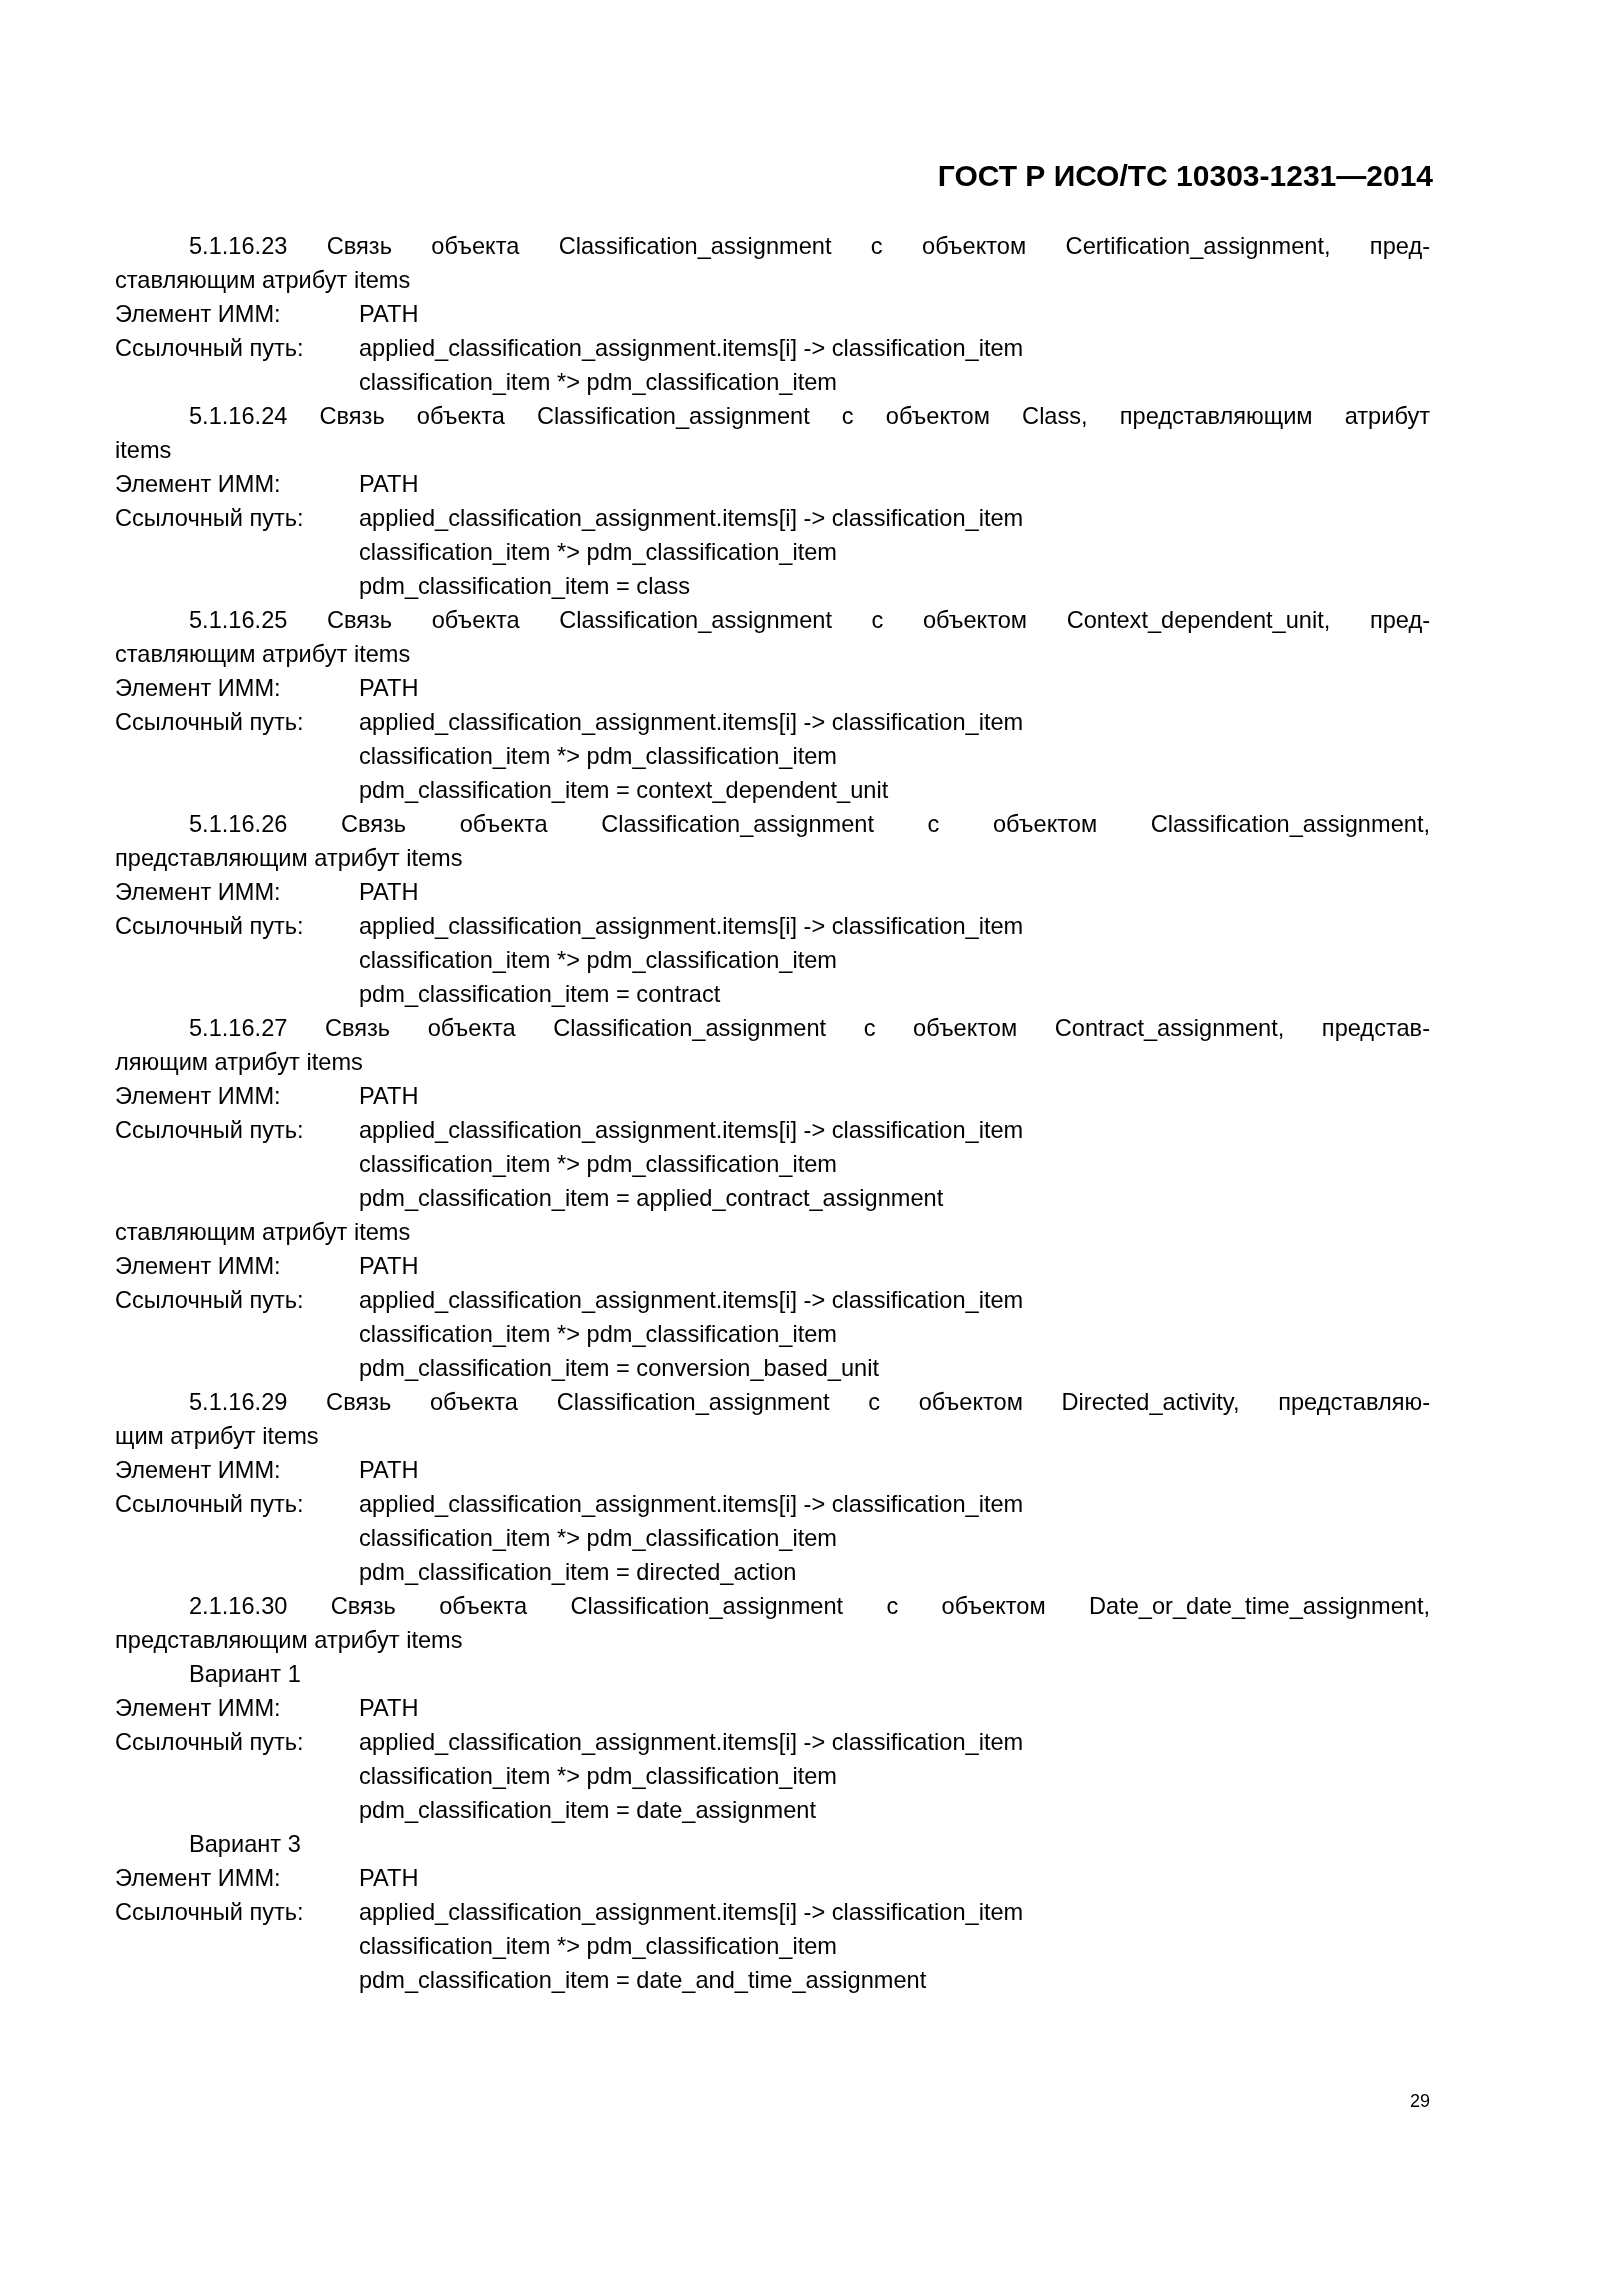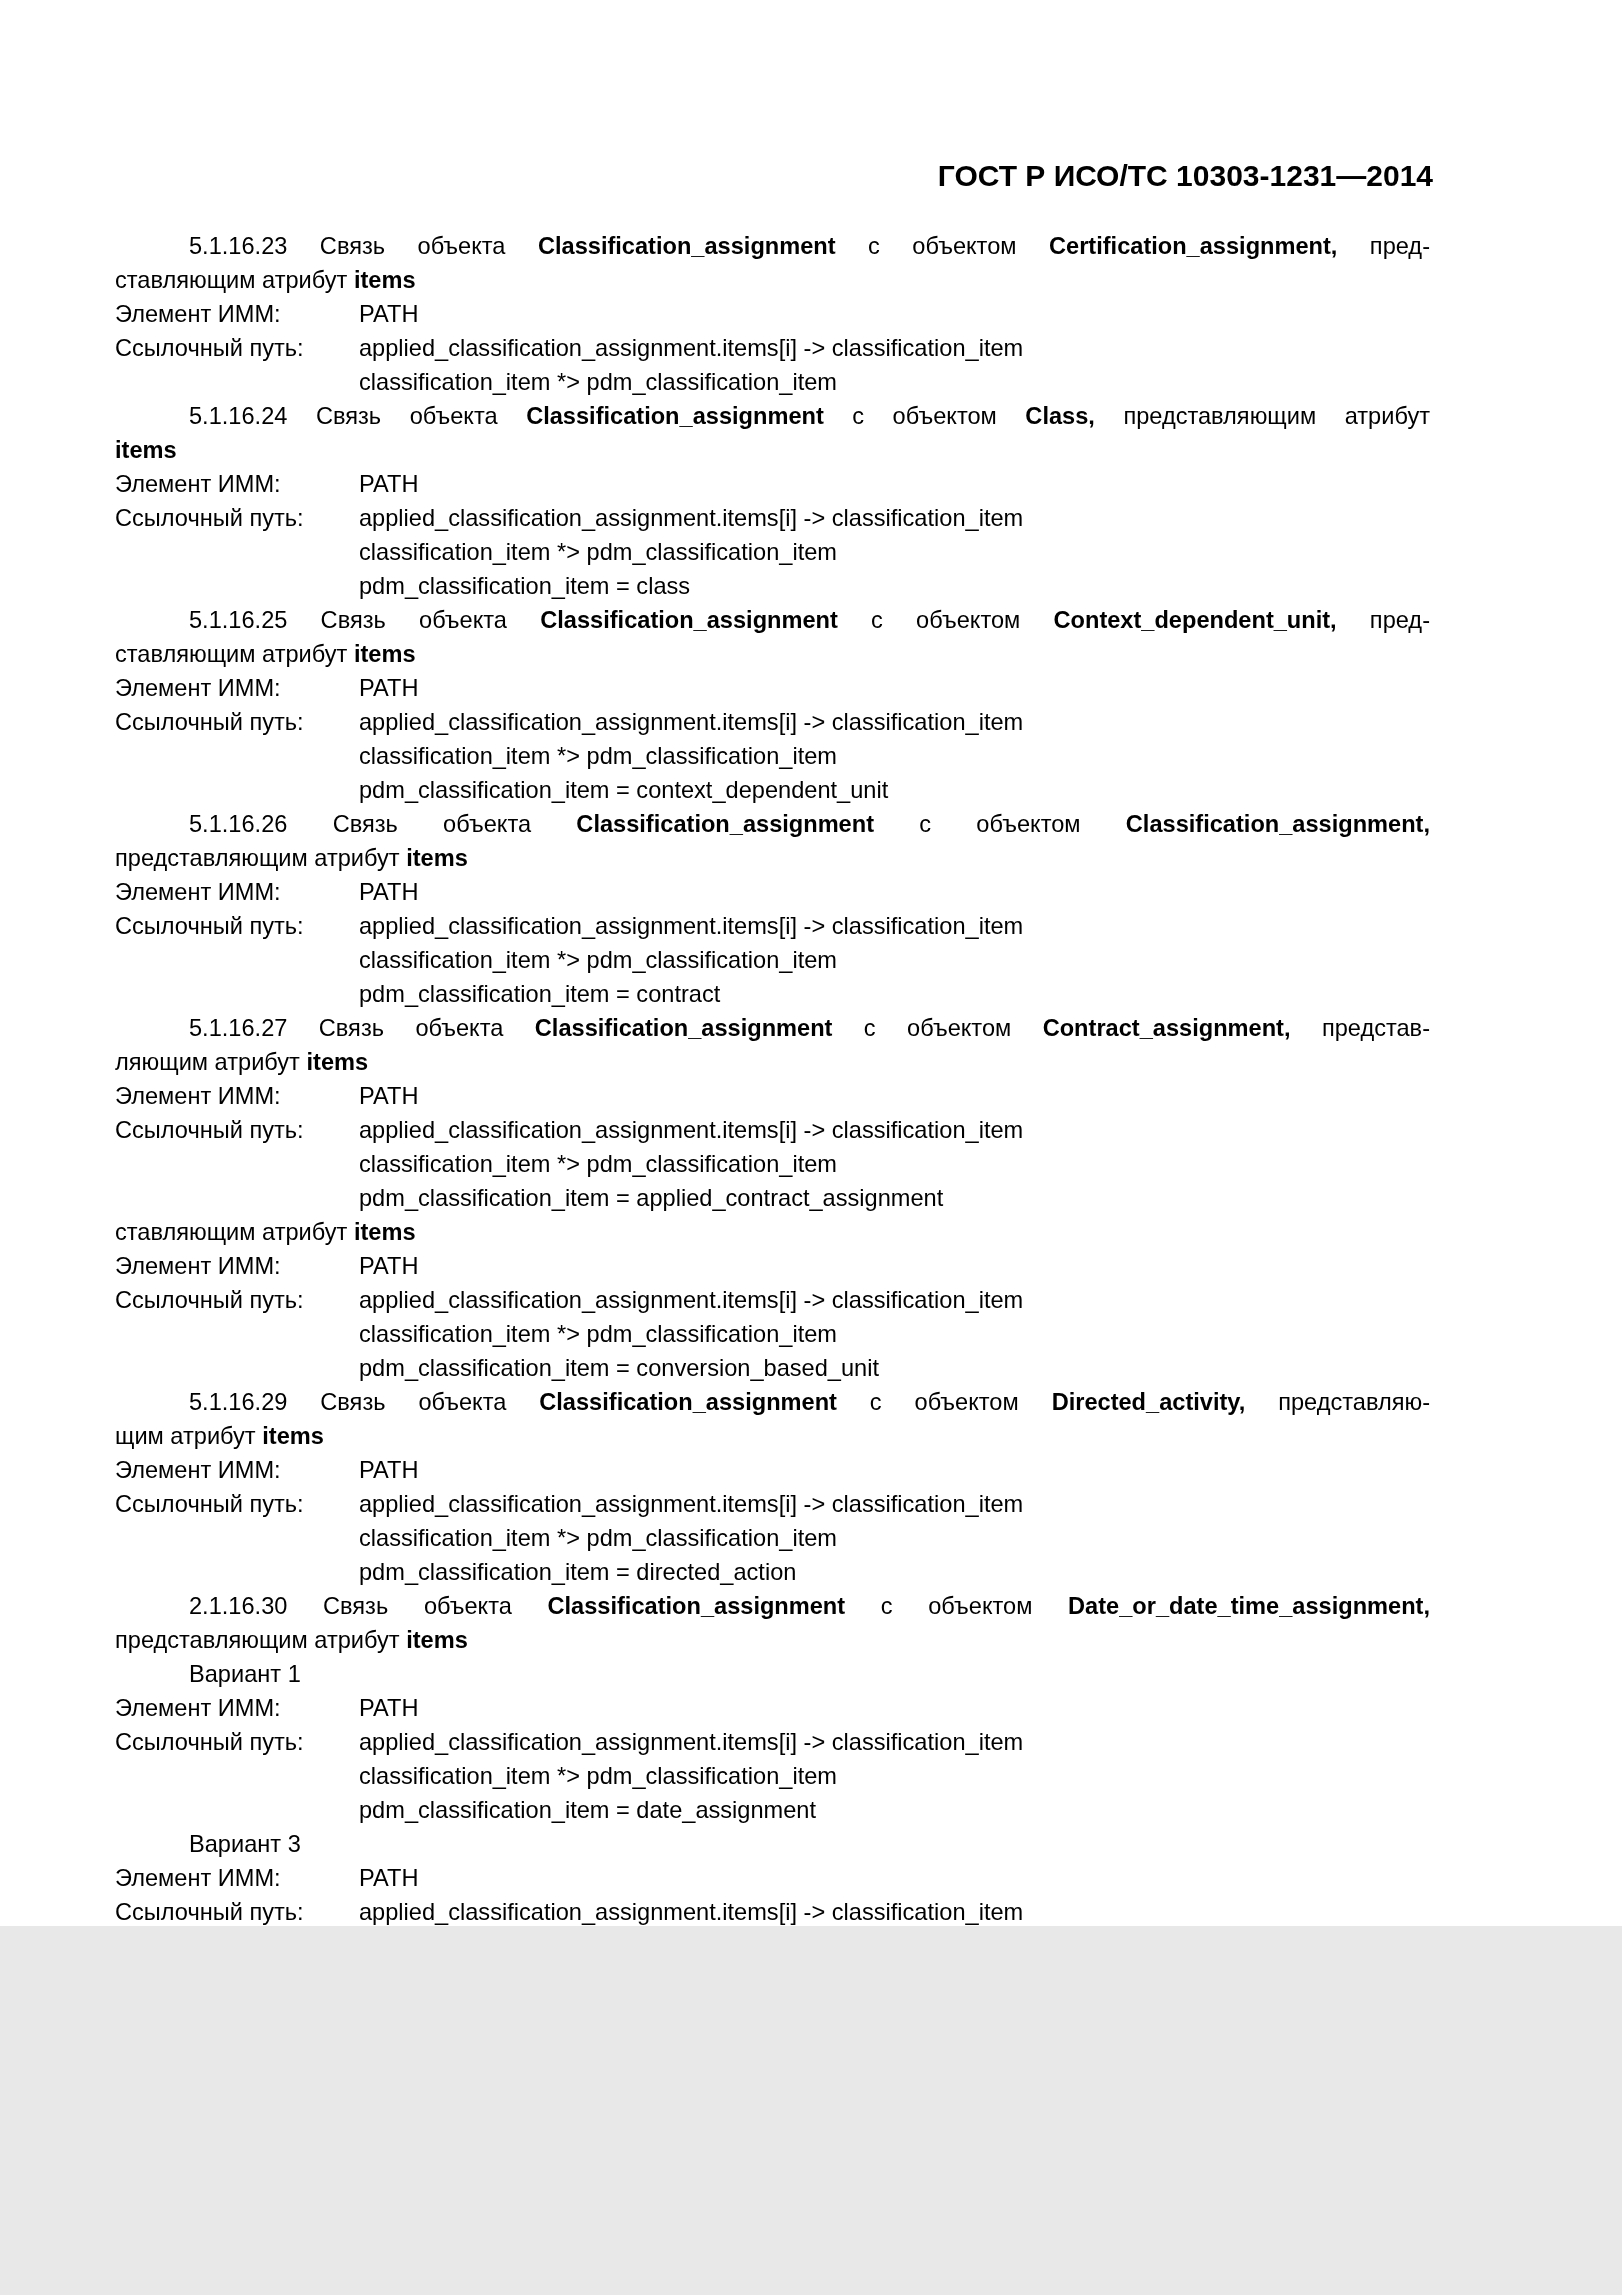--- a/index.html
+++ b/index.html
@@ -1,38 +1,38 @@
 <!DOCTYPE html>
 <html style="font-size:10.5px"><head>
 <meta charset="utf-8">
 <style>
   html,body { margin:0; padding:0; background:#e8e8e8; }
   .page {
     position:relative;
-    width:1623px; height:1926px;
+    width:1623px; height:2295px;
     background:#ffffff;
     font-family:"Liberation Sans", sans-serif;
     color:#000;
     overflow:hidden;
   }
   .runhead {
     position:absolute; top:159px; right:190px;
     font-size:30px; font-weight:bold; white-space:nowrap;
   }
   .content {
     position:absolute; left:115px; top:229px; width:1315px;
     font-size:23.6px; line-height:34px;
   }
   .line { height:34px; }
   .hline { text-align:justify; text-align-last:justify; }
   .ind  { padding-left:74px; }
   .row  { white-space:nowrap; }
   .lbl  { display:inline-block; width:244px; }
   .cont { padding-left:244px; white-space:nowrap; }
-  .b { font-weight:bold; }
+  .b { font-weight:normal; }
   .pagenum {
     position:absolute; top:2087px; right:193px;
     font-size:18px; line-height:29px;
   }
 </style>
 </head>
 <body>
 
 <div class="page">
   <div class="runhead">ГОСТ Р ИСО/ТС 10303-1231—2014</div>

